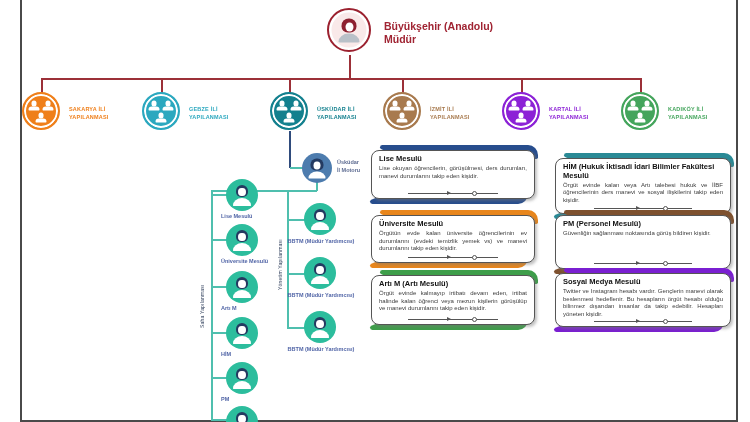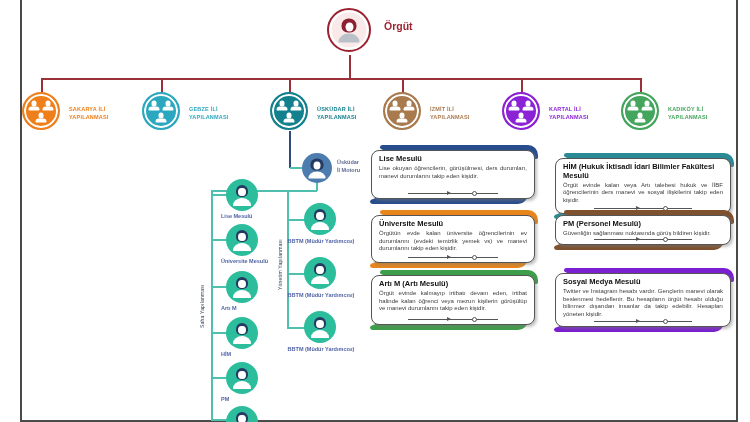--- a/index.html
+++ b/index.html
@@ -83,21 +83,22 @@
   <div class="line vline" style="left:640px;top:78px;height:15px;"></div>
 
   <div class="root-circle">
     <div class="av-person" style="width:25px;height:25px;--hair:#8d2030;--body:#b9c0c8;">
       <div class="hair"></div>
         <div class="face"></div>
         <div class="shoulders"></div>
     </div>
   </div>
   <div class="root-label">
-    <div>Örgüt</div>
+    <div>Büyükşehir (Anadolu)</div>
+    <div>Müdür</div>
   </div>
 
   <div class="branch" style="left:22px;">
     <div class="bcircle" style="--c: #ef7f1a;">
       <div class="grp">
           <span class="gp gp1">
             <span class="gh"></span>
             <span class="gb"></span>
           </span>
           <span class="gp gp2">
@@ -371,21 +372,21 @@
       <div class="card-title">Üniversite Mesulü</div>
       <div class="card-body">Örgütün evde kalan üniversite öğrencilerinin ev durumlarını (evdeki temizlik yemek vs) ve manevi durumlarını takip eden kişidir.</div>
       <div class="deco">
           <div class="dl"></div>
           <div class="da"></div>
           <div class="dd"></div>
         </div>
     </div>
   </div>
 
-  <div class="card" style="left: 554px; top: 210px; width: 180px; height: 40px; --c: #7e512f;">
+  <div class="card" style="left: 554px; top: 210px; width: 180px; height: 64px; --c: #7e512f;">
     <div class="sw-top"></div>
     <div class="sw-bot"></div>
     <div class="card-inner">
       <div class="card-title">PM (Personel Mesulü)</div>
       <div class="card-body">Güvenliğin sağlanması noktasında görüş bildiren kişidir.</div>
       <div class="deco">
           <div class="dl"></div>
           <div class="da"></div>
           <div class="dd"></div>
         </div>

